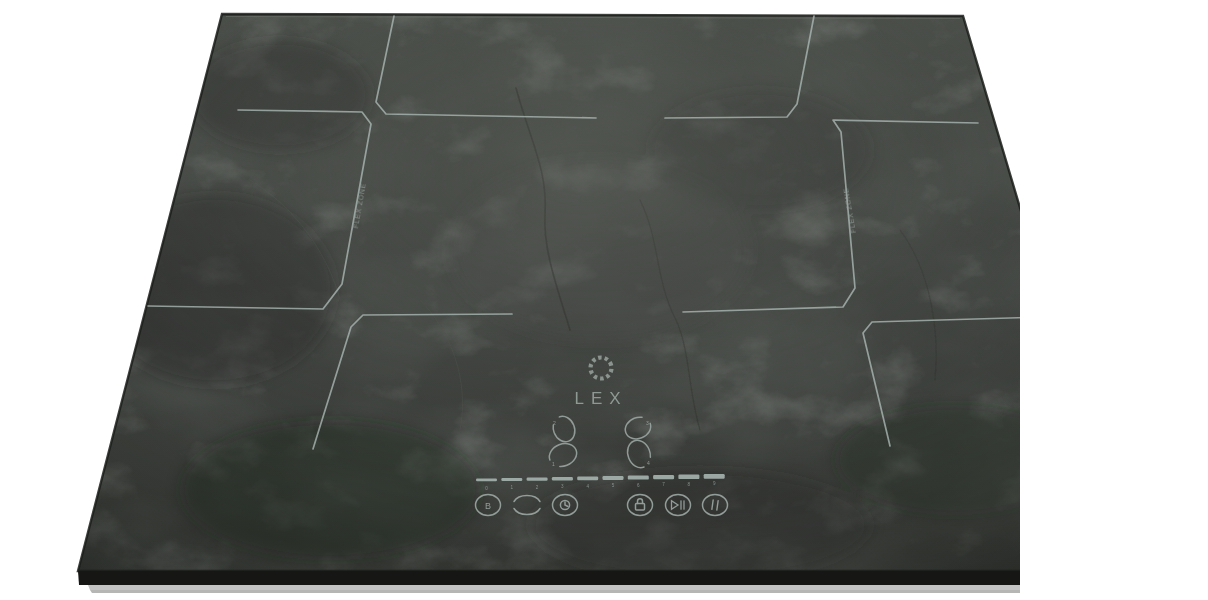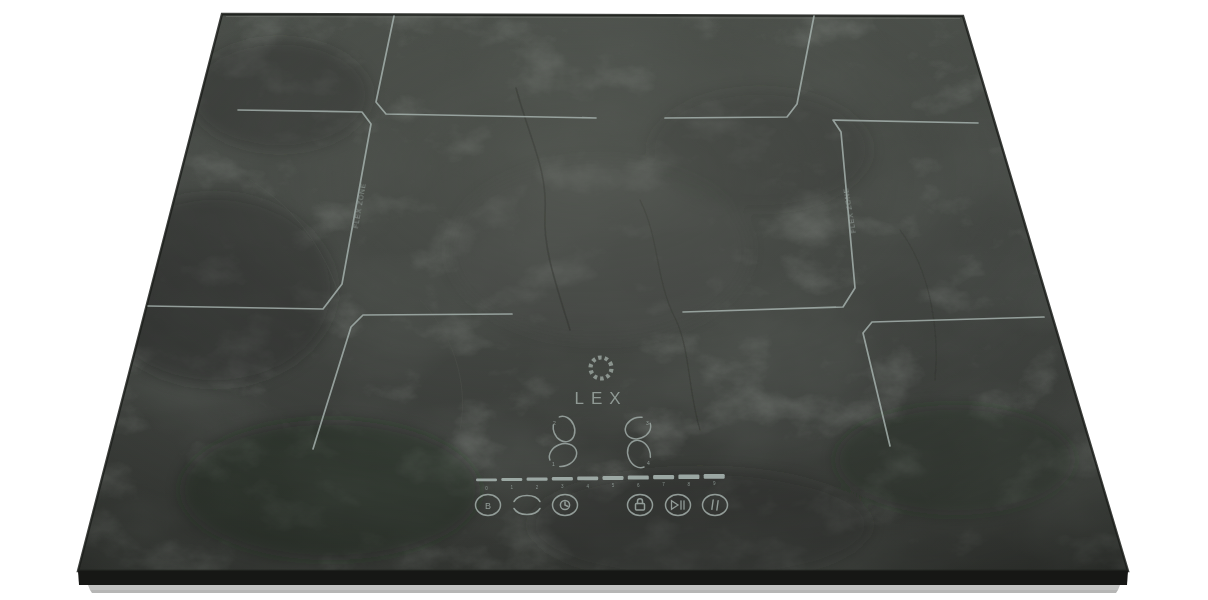--- a/index.html
+++ b/index.html
@@ -1,16 +1,16 @@
 <!DOCTYPE html>
 <html><head>
 <meta charset="utf-8">
 <style>
   html,body{margin:0;padding:0;background:#ffffff;}
-  .stage{position:relative;width:1208px;height:600px;background:#a21caf;overflow:hidden;
+  .stage{position:relative;width:1020px;height:600px;background:#a21caf;overflow:hidden;
          font-family:"Liberation Sans", sans-serif;}
   svg{display:block}
   text{font-family:"Liberation Sans", sans-serif;}
 </style>
 </head>
 <body>
 
 <div class="stage">
 <svg width="1208" height="600" viewBox="0 0 1208 600">
   <defs>

